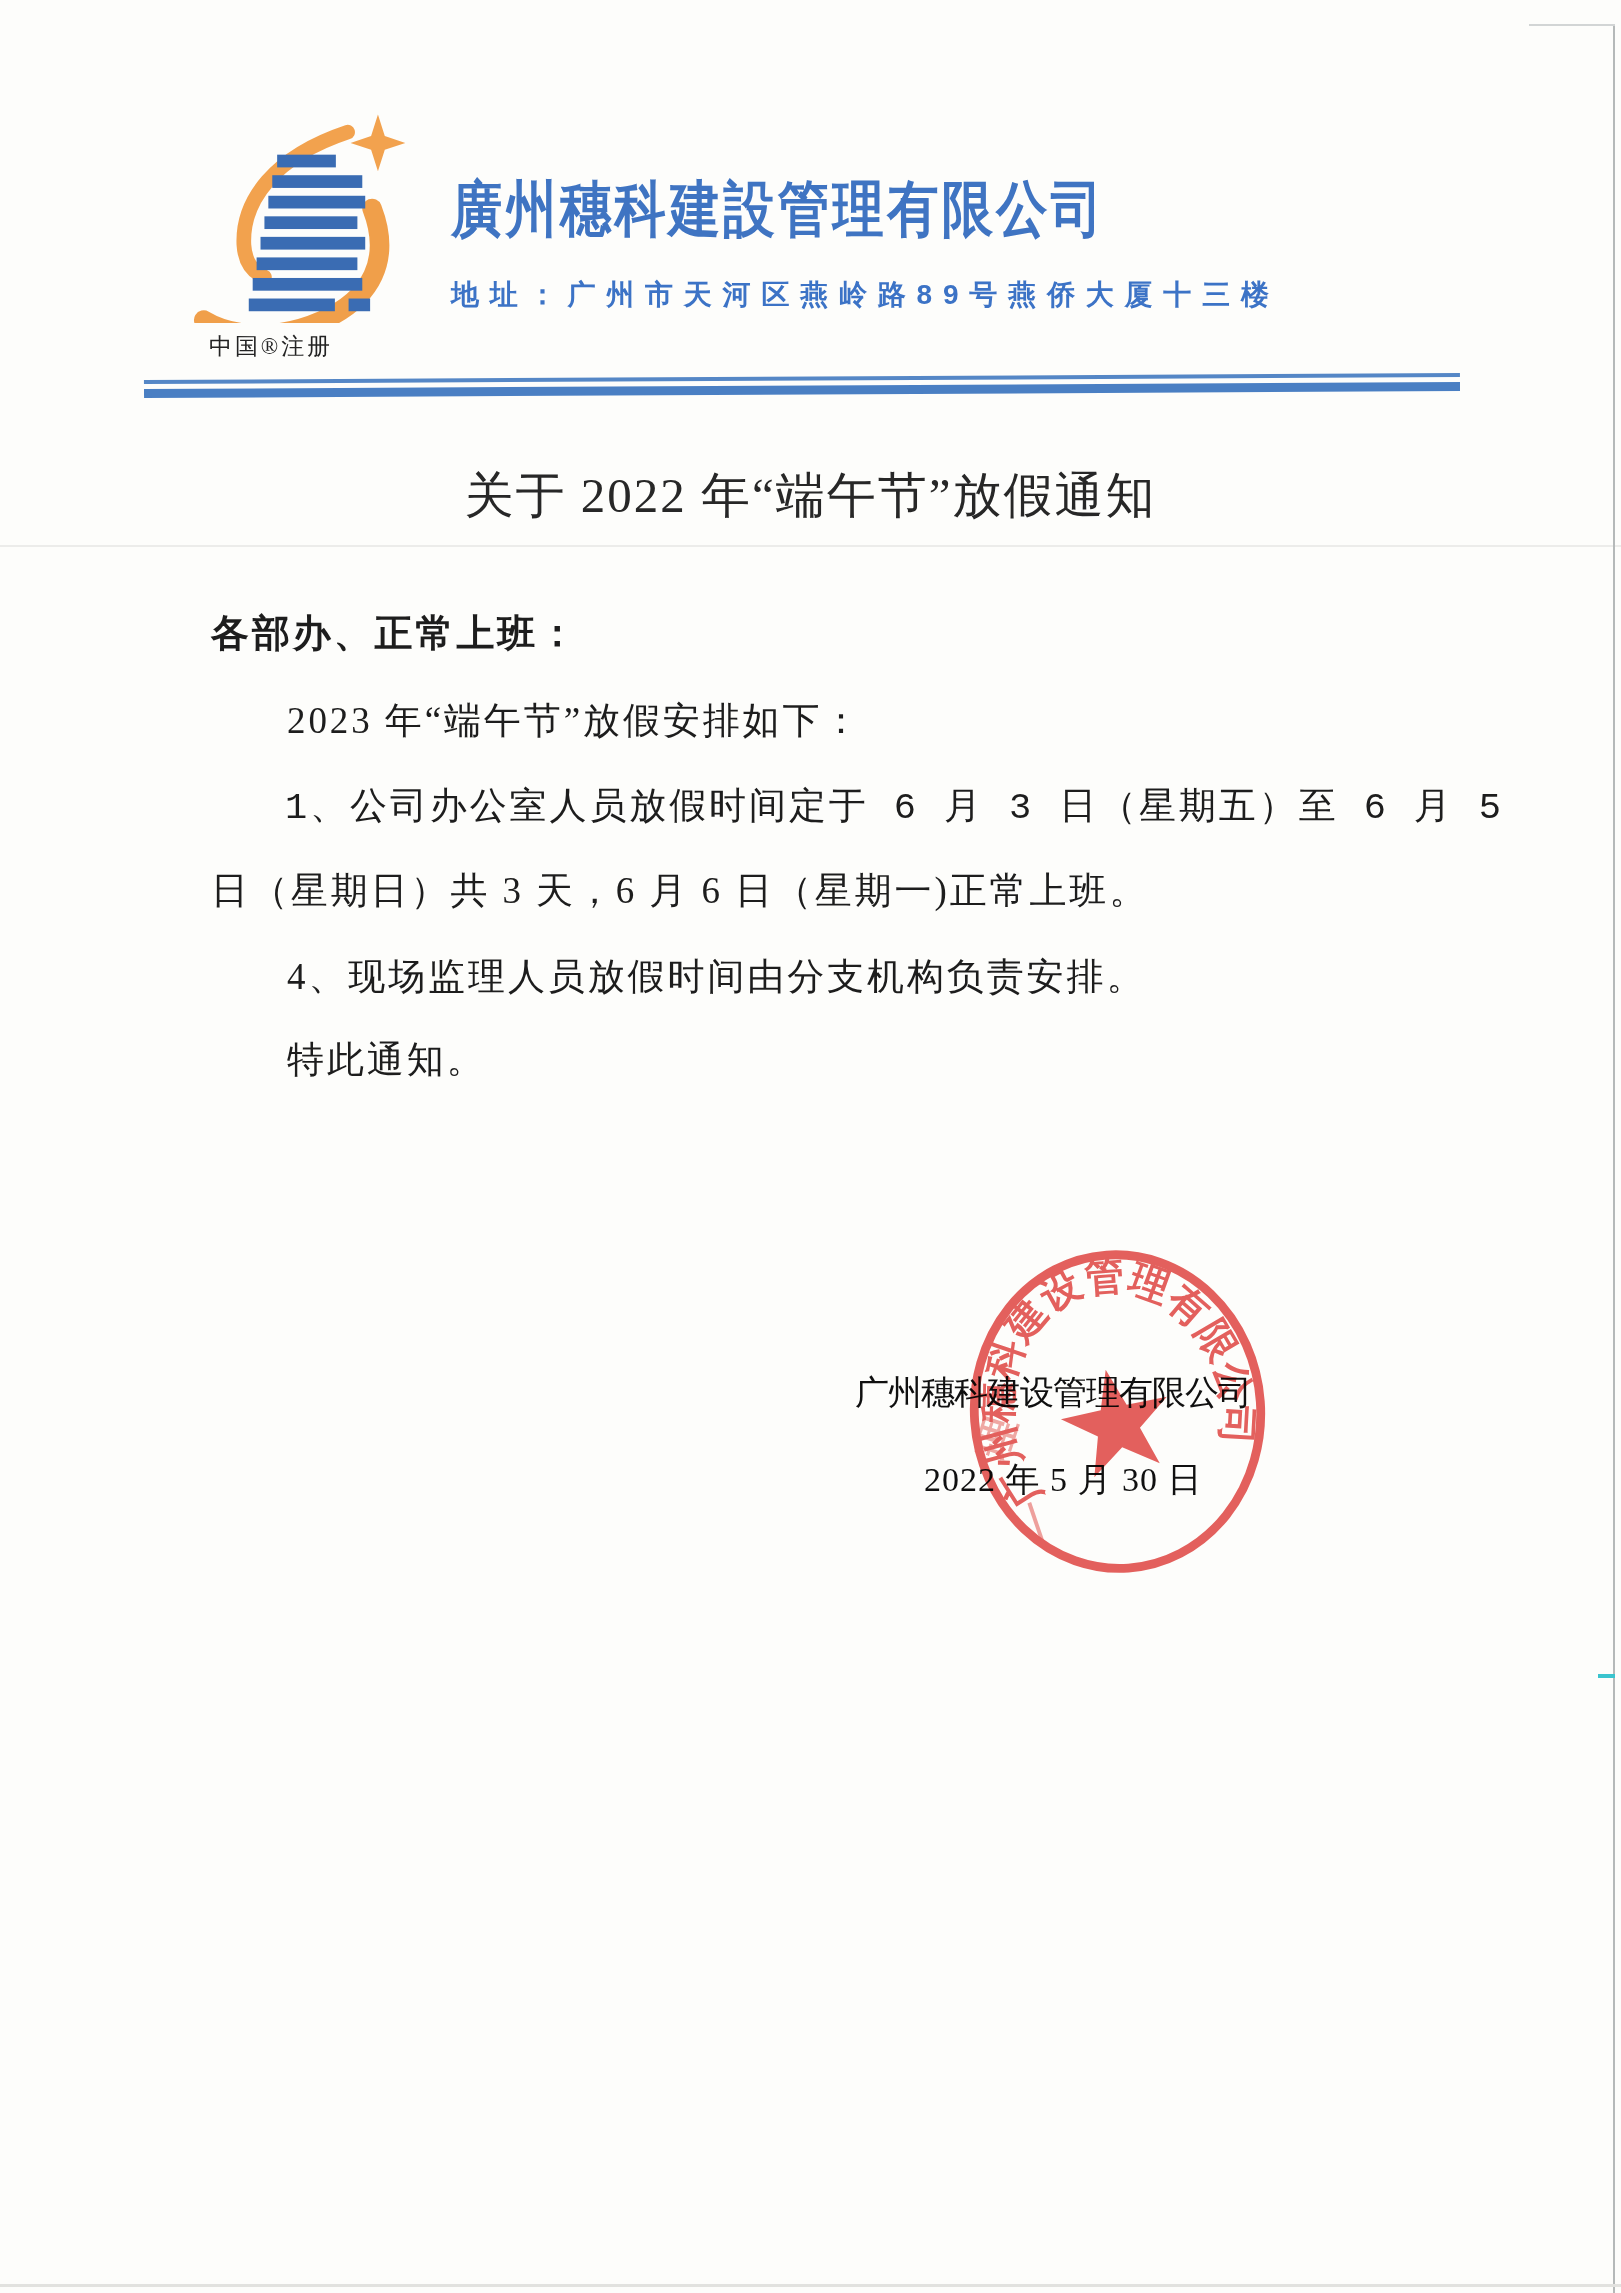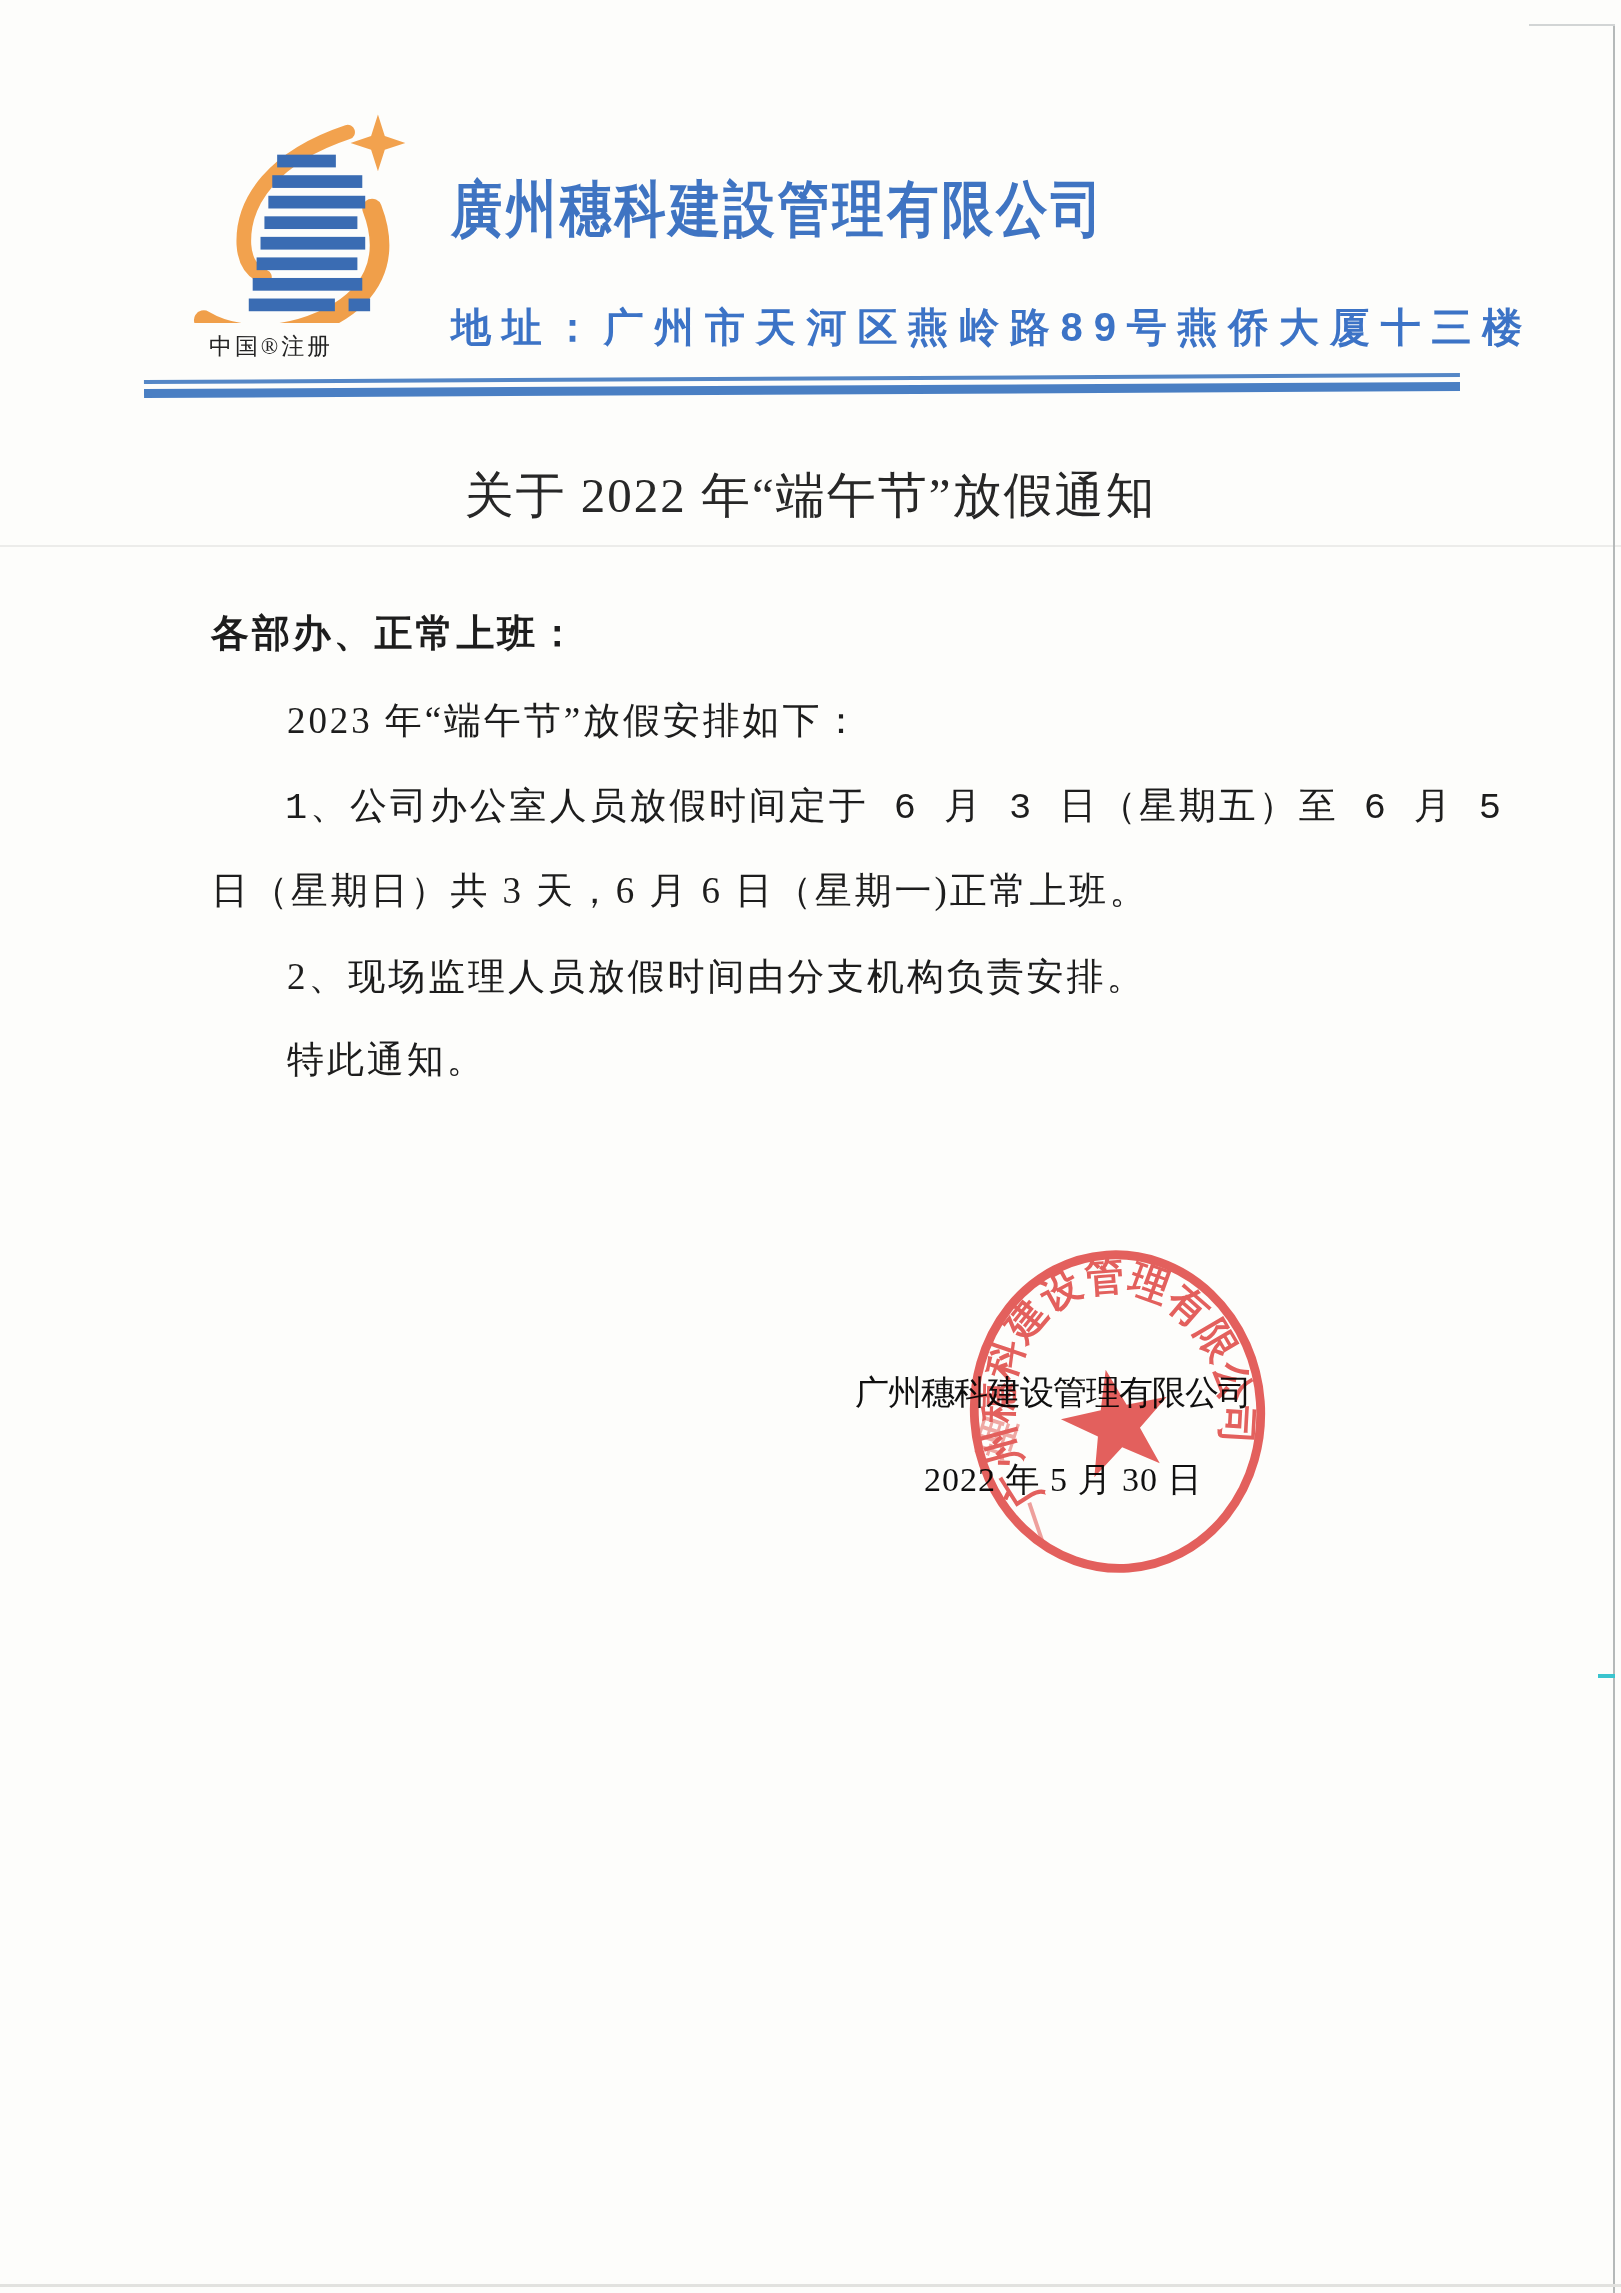--- a/index.html
+++ b/index.html
@@ -16,21 +16,21 @@
   }
   .company-name{
     position:absolute;left:451px;top:169px;
     font-family:"Liberation Sans","DejaVu Sans",sans-serif;
     font-size:61px;font-weight:bold;color:#3f74c2;letter-spacing:3.9px;
     transform:scaleX(0.84);transform-origin:left top;white-space:nowrap;
   }
   .address{
     position:absolute;left:451px;top:276px;
     font-family:"Liberation Sans","DejaVu Sans",sans-serif;
-    font-size:40px;font-weight:bold;color:#3c73c6;letter-spacing:10.8px;white-space:nowrap;margin-top:24px;
+    font-size:28px;font-weight:bold;color:#3c73c6;letter-spacing:10.8px;white-space:nowrap;
   }
   .telfax{
     position:absolute;left:451px;top:323px;width:965px;
     display:flex;justify-content:space-between;
     font-family:"DejaVu Sans Mono","Liberation Mono",monospace;
     font-size:35px;color:#3c73c6;letter-spacing:2px;white-space:nowrap;
   }
   .rule-wrap{position:absolute;left:144px;top:380px;width:1316px;transform:rotate(-0.3deg);transform-origin:left center;}
   .rule-thin{height:3.9px;background:#5587c6;}
   .rule-gap{height:4.9px;}
@@ -100,21 +100,21 @@
     <div class="rule-thick"></div>
   </div>
 
   <div class="doc-title">关于 2022 年“端午节”放假通知</div>
   <div class="faint-line"></div>
 
   <div class="body-line salutation">各部办、正常上班：</div>
   <div class="body-line l0">2023 年“端午节”放假安排如下：</div>
   <div class="body-line l1">1、公司办公室人员放假时间定于 6 月 3 日（星期五）至 6 月 5</div>
   <div class="body-line l2">日（星期日）共 3 天，6 月 6 日（星期一)正常上班。</div>
-  <div class="body-line l3">2、现场监理人员放假时间由分支机构负责安排。</div>
+  <div class="body-line l3">4、现场监理人员放假时间由分支机构负责安排。</div>
   <div class="body-line l4">特此通知。</div>
 
   <div class="sig-company">广州穗科建设管理有限公司</div>
   <div class="sig-date">2022 年 5 月 30 日</div>
 
   <svg class="stamp-svg" width="353" height="363" viewBox="0 0 360 370">
     <g stroke="#e2504c" fill="#e2504c">
 
       <ellipse cx="180" cy="182" rx="146" ry="160" fill="none" stroke-width="9" transform="rotate(-4 180 182)"></ellipse>
 

